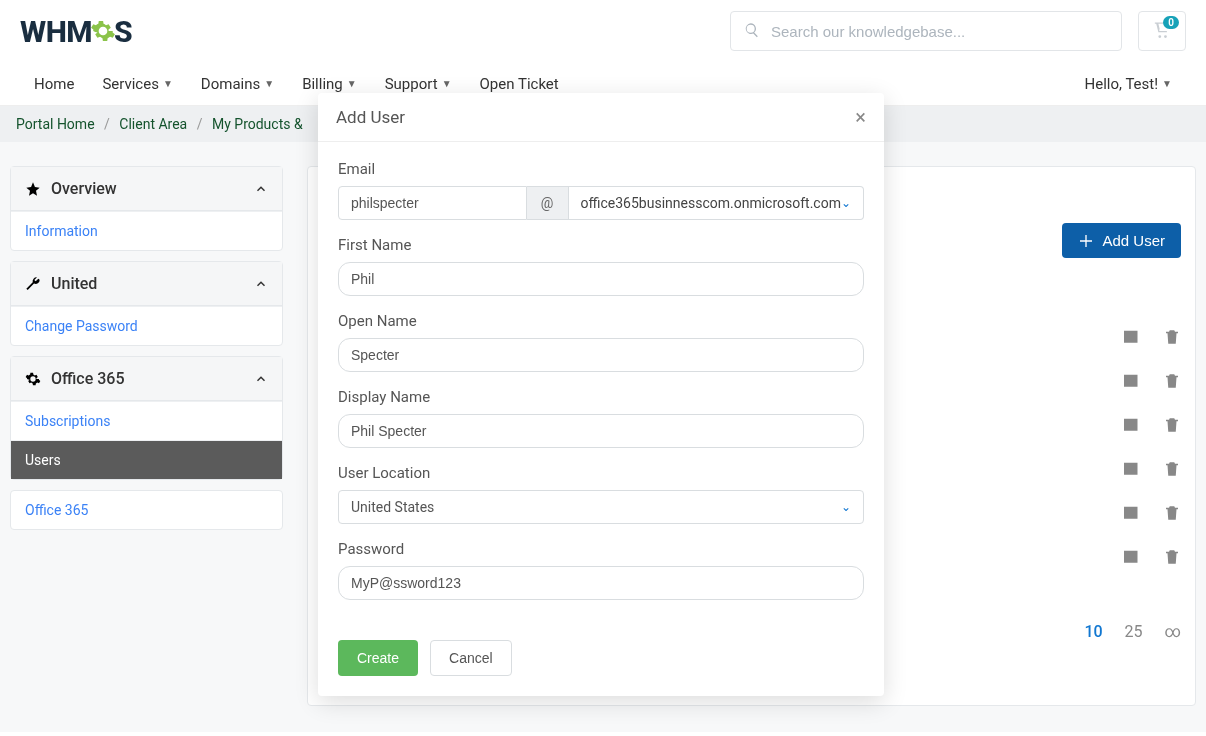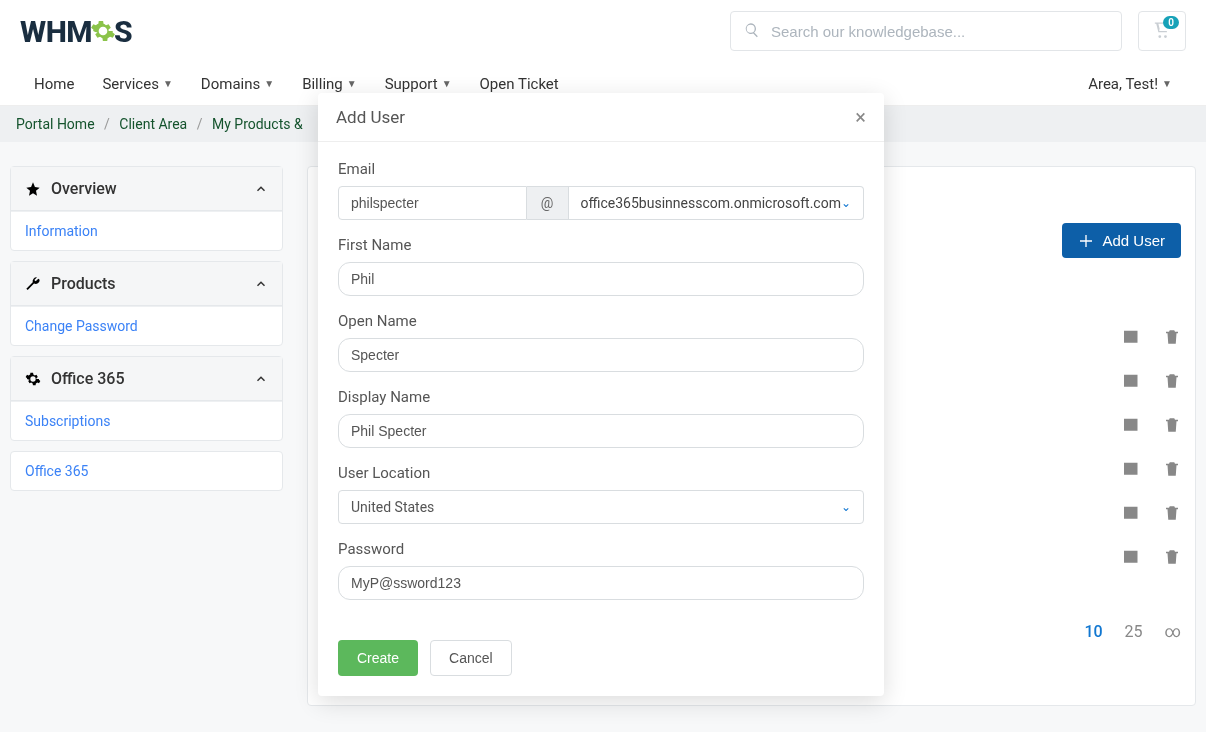--- a/index.html
+++ b/index.html
@@ -306,21 +306,21 @@
       <span class="caret">▼</span>
     </div>
   <div class="nav-item">
       <span>Support</span>
       <span class="caret">▼</span>
     </div>
   <div class="nav-item">
       <span>Open Ticket</span>
     </div>
   <div class="nav-item nav-right">
-      <span>Area, Test!</span>
+      <span>Hello, Test!</span>
       <span class="caret">▼</span>
     </div>
 </div>
 
 <div class="breadcrumb-bar">
   <a href="#">Portal Home</a>
   <span class="sep">/</span>
   <a href="#">Client Area</a>
   <span class="sep">/</span>
   <a href="#">My Products &amp;</a>
@@ -342,21 +342,21 @@
           </span>
       </div>
       <div class="panel-item">Information</div>
     </div>
 
     <div class="panel">
       <div class="panel-header">
         <svg width="16" height="16" viewBox="0 0 24 24">
             <path d="M22 6a6 6 0 01-8.5 5.4L4 21l-2-2 9.6-9.5A6 6 0 0118 2l-4 4 2 2 4-4c1 .6 2 1.3 2 2z"></path>
           </svg>
-        <span>Products</span>
+        <span>United</span>
         <span class="chev">
             <svg width="14" height="14" viewBox="0 0 24 24">
               <path d="M6 15l6-6 6 6" fill="none" stroke="#333" stroke-width="2.5"></path>
             </svg>
           </span>
       </div>
       <div class="panel-item">Change Password</div>
     </div>
 
     <div class="panel">
@@ -365,20 +365,21 @@
             <path d="M12 8a4 4 0 100 8 4 4 0 000-8zm9 4c0 .4 0 .9-.1 1.3l2.1 1.6-2 3.4-2.5-1a8 8 0 01-2.2 1.3l-.4 2.6h-4l-.4-2.6a8 8 0 01-2.2-1.3l-2.5 1-2-3.4 2.1-1.6A7.9 7.9 0 013 12c0-.4 0-.9.1-1.3L1 9.1l2-3.4 2.5 1A8 8 0 017.7 5.4L8.1 2.8h4l.4 2.6a8 8 0 012.2 1.3l2.5-1 2 3.4-2.1 1.6c.1.4.1.9.1 1.3z"></path>
           </svg>
         <span>Office 365</span>
         <span class="chev">
             <svg width="14" height="14" viewBox="0 0 24 24">
               <path d="M6 15l6-6 6 6" fill="none" stroke="#333" stroke-width="2.5"></path>
             </svg>
           </span>
       </div>
       <div class="panel-item">Subscriptions</div>
+      <div class="panel-item active">Users</div>
     </div>
 
     <div class="panel">
       <div class="panel-item">Office 365</div>
     </div>
 
   </div>
 
   <div class="main-area">
     <div class="main-card">

